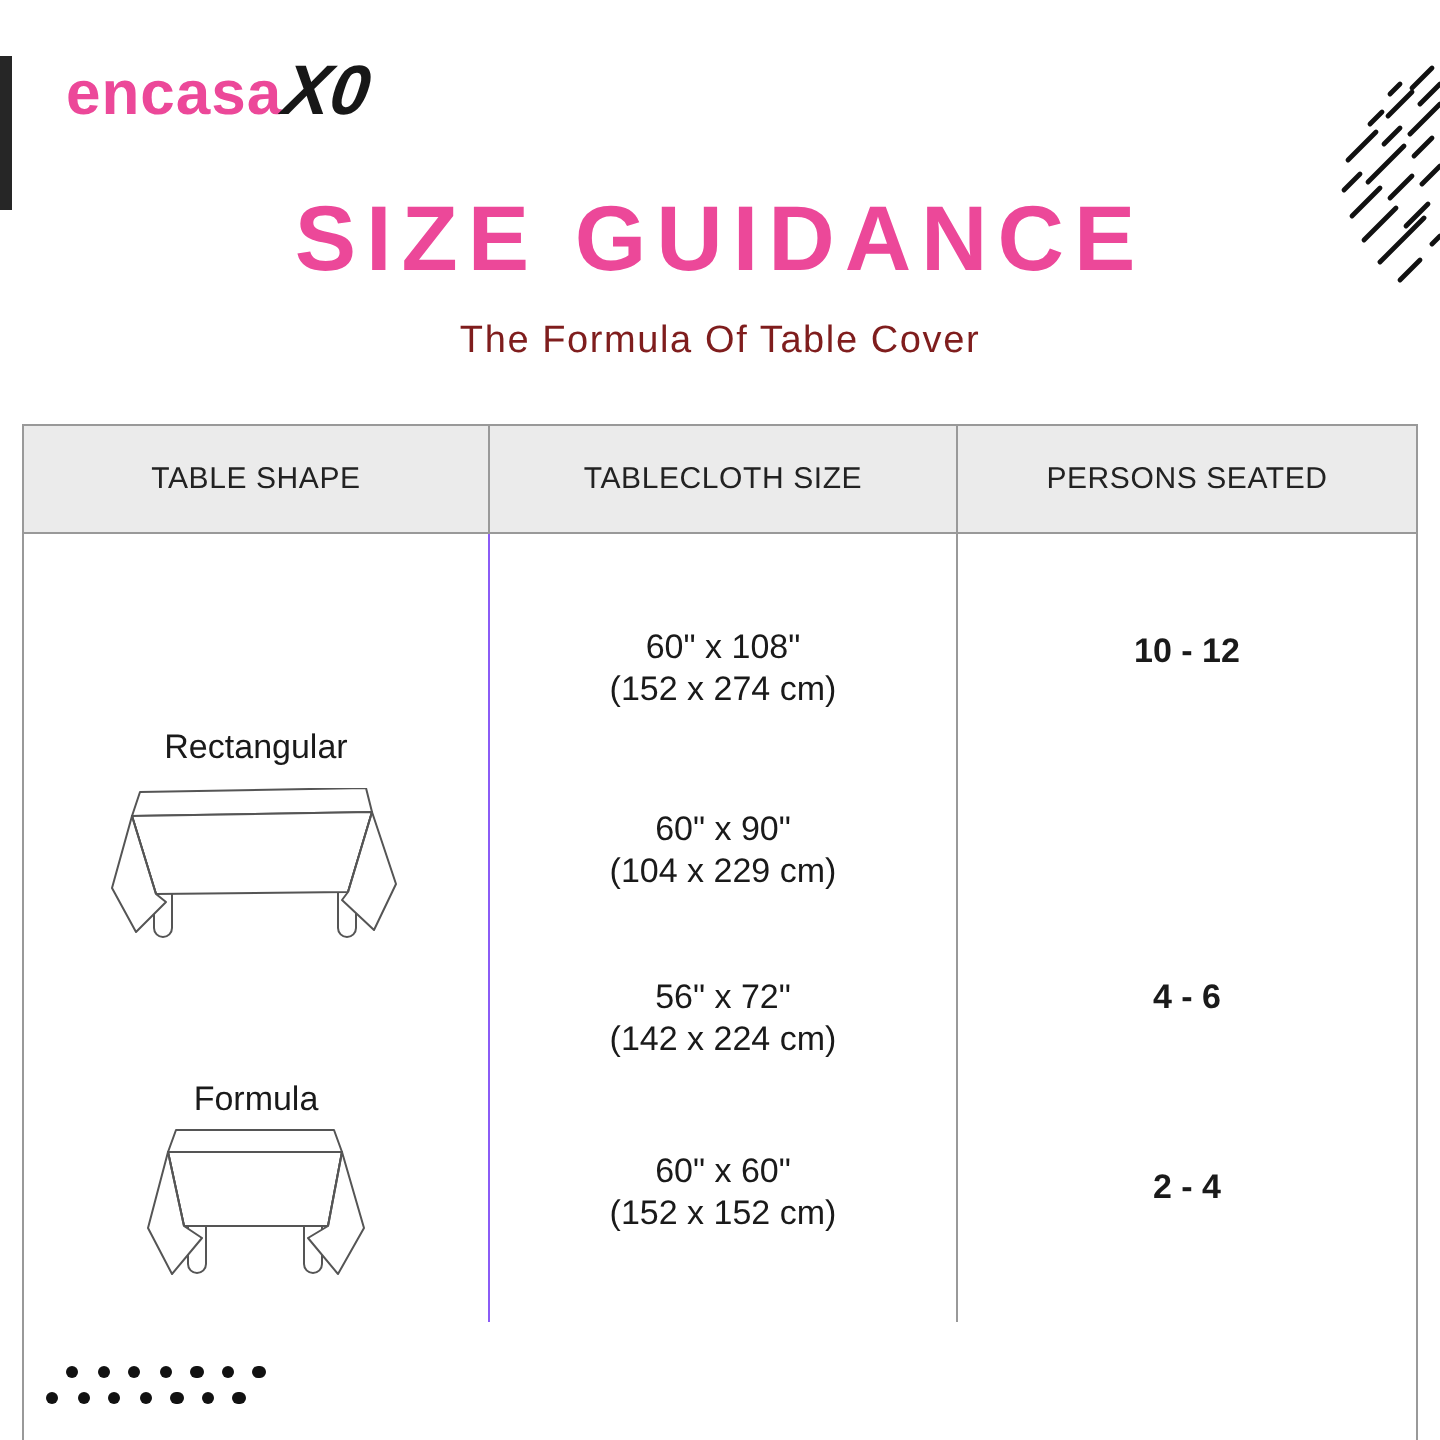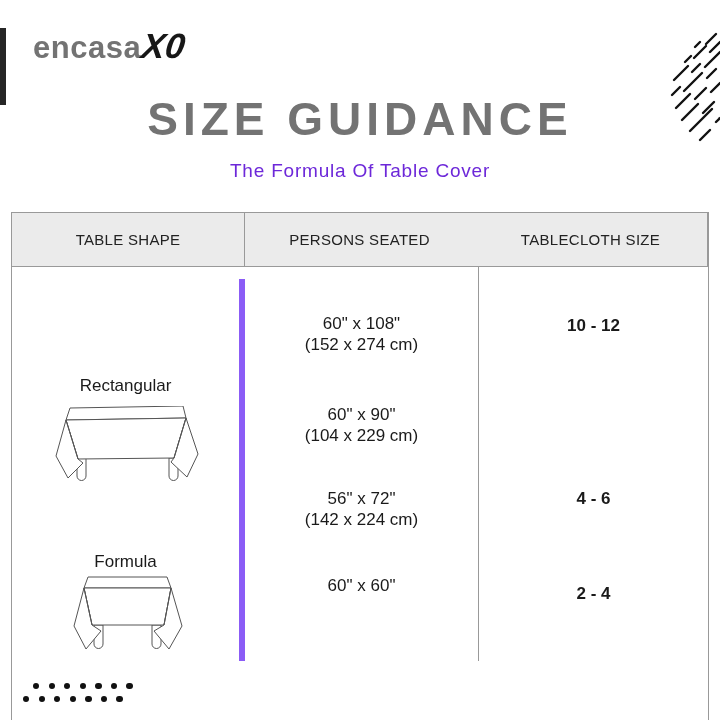--- a/index.html
+++ b/index.html
@@ -7,56 +7,56 @@
     width:720px;height:720px;background:#ffffff;position:relative;overflow:hidden;
     font-family:"Liberation Sans", sans-serif;color:#1f1f1f;
   }
   .left-bar{
     position:absolute;left:0;top:28px;width:6px;height:77px;background:#262626;
   }
   .logo{
     position:absolute;left:33px;top:26px;white-space:nowrap;
   }
   .logo-main{
-    font-size:31px;font-weight:700;letter-spacing:0.5px;color:#737373;
+    font-size:31px;font-weight:700;letter-spacing:0.5px;color:#ec4899;
   }
   .logo-xo{
     font-size:35px;font-weight:700;font-style:italic;color:#171717;
     display:inline-block;transform:skewX(-8deg);margin-left:1px;
   }
   .stripes{
     position:absolute;left:660px;top:25px;width:60px;height:125px;
   }
   .title{
     position:absolute;left:0;top:92px;width:720px;margin:0;text-align:center;
-    font-size:46px;font-weight:700;letter-spacing:5px;color:#737373;
+    font-size:46px;font-weight:700;letter-spacing:5px;color:#ec4899;
   }
   .subtitle{
     position:absolute;left:0;top:160px;width:720px;text-align:center;
-    font-size:19px;font-weight:400;letter-spacing:0.8px;color:#6d28d9;
+    font-size:19px;font-weight:400;letter-spacing:0.8px;color:#7f1d1d;
   }
   .size-table{
     position:absolute;left:11px;top:212px;width:698px;height:582px;
     border:1px solid #999999;box-sizing:border-box;background:#ffffff;
   }
   .thead{
     display:flex;height:54px;background:#ebebeb;border-bottom:1px solid #999999;box-sizing:border-box;
   }
   .th{
     display:flex;align-items:center;justify-content:center;
     font-size:15px;letter-spacing:0.3px;color:#222222;box-sizing:border-box;
   }
   .th-1{width:233px;border-right:1px solid #999999;}
   .th-2{width:234px;border-right:1px solid #999999;}
   .th-3{flex:1;}
   .tbody{
     display:flex;height:394px;
   }
   .col{position:relative;box-sizing:border-box;}
-  .col-shape{width:233px;border-right:6px solid #8b5cf6;margin-top:12px;}
+  .col-shape{width:233px;border-right:1px solid #8b5cf6;}
   .col-size{width:234px;border-right:1px solid #999999;}
   .col-persons{flex:1;font-weight:bold;}
   .shape-label{
     position:absolute;left:0;width:100%;text-align:center;
     font-size:17px;line-height:21px;color:#1a1a1a;
   }
   .illu{position:absolute;}
   .size-block{
     position:absolute;left:0;width:100%;text-align:center;
     font-size:17px;line-height:21px;color:#1a1a1a;
@@ -101,22 +101,22 @@
   <line x1="40" y1="115" x2="50" y2="105"></line>
   <line x1="56" y1="97" x2="60" y2="93"></line>
 </svg>
 
 <h1 class="title">SIZE GUIDANCE</h1>
 <div class="subtitle">The Formula Of Table Cover</div>
 
 <div class="size-table">
   <div class="thead">
     <div class="th th-1">TABLE SHAPE</div>
+    <div class="th th-2">TABLECLOTH SIZE</div>
     <div class="th th-3">PERSONS SEATED</div>
-    <div class="th th-2">TABLECLOTH SIZE</div>
   </div>
   <div class="tbody">
 
     <div class="col col-shape">
       <div class="shape-label" style="top:96px">Rectangular</div>
       <svg class="illu" style="top:127px;left:43px" width="145" height="80" viewBox="0 0 145 80" fill="#ffffff" stroke="#555555" stroke-width="1" stroke-linejoin="round">
         <path d="M22,52 L22,70 A4.5,4.5 0 0 0 31,70 L31,52 Z"></path>
         <path d="M114,52 L114,70 A4.5,4.5 0 0 0 123,70 L123,52 Z"></path>
         <path d="M15,2 L128,0 L131,12 L11,14 Z"></path>
         <path d="M11,14 L131,12 L119,52 L23,53 Z"></path>
@@ -147,20 +147,21 @@
       <div class="size-block" style="top:137px">
         <div>60" x 90"</div>
         <div>(104 x 229 cm)</div>
       </div>
       <div class="size-block" style="top:221px">
         <div>56" x 72"</div>
         <div>(142 x 224 cm)</div>
       </div>
       <div class="size-block" style="top:308px">
         <div>60" x 60"</div>
+        <div>(152 x 152 cm)</div>
       </div>
     </div>
 
     <div class="col col-persons">
       <div class="persons-val" style="top:48px">10 - 12</div>
       <div class="persons-val" style="top:221px">4 - 6</div>
       <div class="persons-val" style="top:316px">2 - 4</div>
     </div>
 
   </div>

